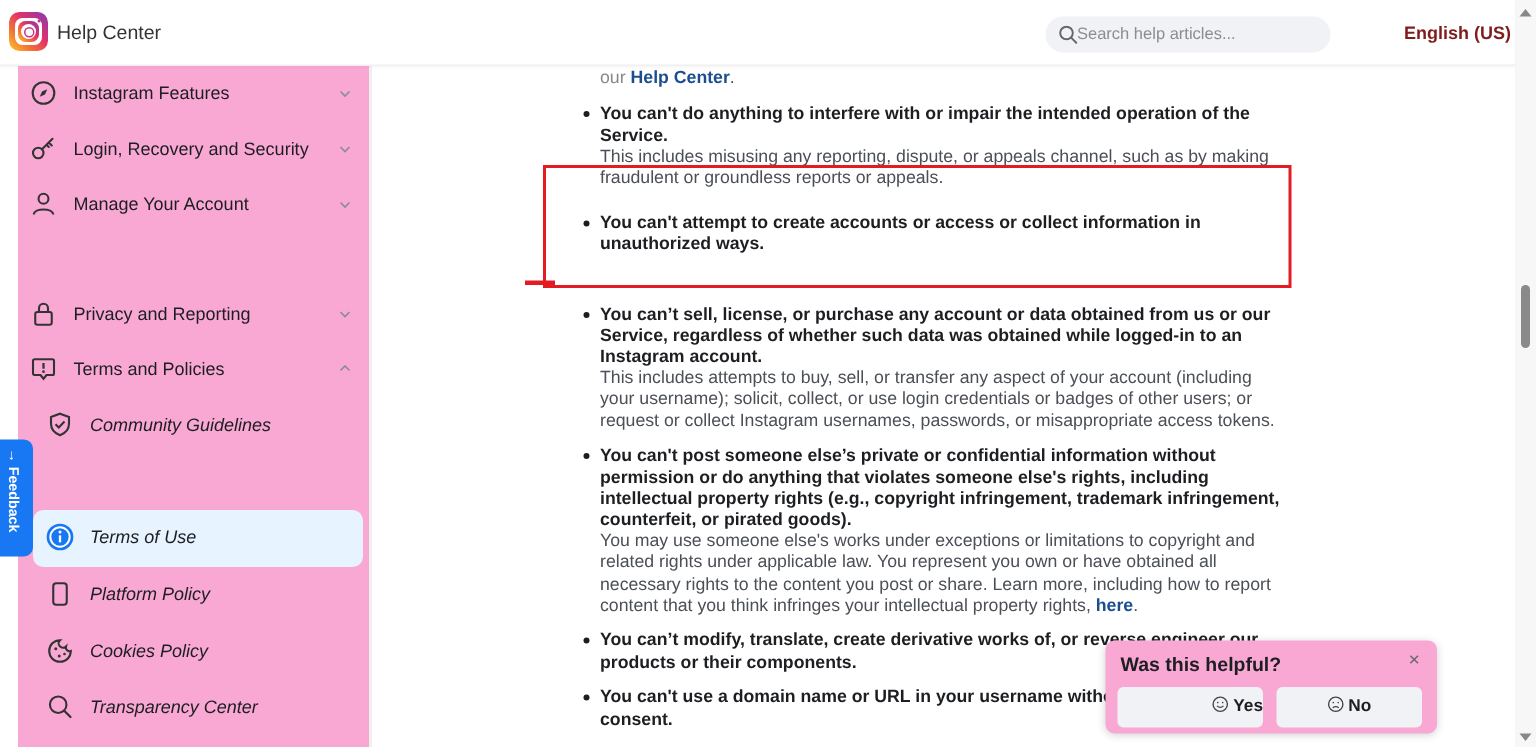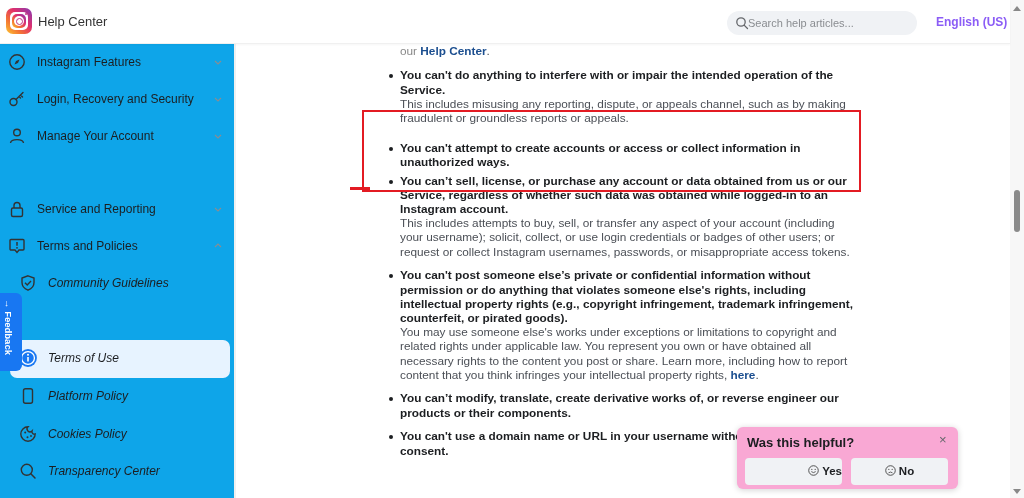--- a/index.html
+++ b/index.html
@@ -5,27 +5,27 @@
   * { box-sizing: border-box; margin: 0; padding: 0; }
   html, body { width: 1024px; height: 498px; overflow: hidden; background: #fff; font-family: "Liberation Sans", "DejaVu Sans", sans-serif; color: #1c1e21; }
   .topbar { position: absolute; left: 0; top: 0; width: 1010px; height: 44px; background: #fff; border-bottom: 1px solid #f0f0f0; box-shadow: 0 1px 2px rgba(0,0,0,0.04); z-index: 5; }
   .topbar .logo { position: absolute; left: 6px; top: 8px; width: 26px; height: 26px; border-radius: 7px; background: linear-gradient(45deg, #fdc830 0%, #f37335 30%, #e1306c 60%, #833ab4 100%); }
   .topbar .logo::before { content: ""; position: absolute; left: 4px; top: 4px; width: 18px; height: 18px; border-radius: 5px; background: #fff; }
   .topbar .logo .ring { position: absolute; left: 6px; top: 6px; width: 14px; height: 14px; border-radius: 5px; background: linear-gradient(45deg, #fdc830 0%, #f37335 30%, #e1306c 60%, #833ab4 100%); }
   .topbar .logo .ring::before { content: ""; position: absolute; left: 2px; top: 2px; width: 10px; height: 10px; border-radius: 50%; background: #fff; }
   .topbar .logo .ring::after { content: ""; position: absolute; left: 3.5px; top: 3.5px; width: 7px; height: 7px; border-radius: 50%; border: 1.6px solid #c13584; box-sizing: border-box; }
   .topbar .logo .dot { position: absolute; right: 5px; top: 4.5px; width: 2.5px; height: 2.5px; border-radius: 50%; background: #c13584; z-index: 2; }
   .topbar .title { position: absolute; left: 38px; top: 14px; font-size: 13px; color: #333; }
-  .search { position: absolute; left: 727px; top: 11px; width: 190px; height: 24px; background: #f0f2f5; border-radius: 12px; }
+  .search { position: absolute; left: 697px; top: 11px; width: 190px; height: 24px; background: #f0f2f5; border-radius: 12px; }
   .search .sicon { position: absolute; left: 8px; top: 5px; width: 14px; height: 14px; }
   .search input { position: absolute; left: 21px; top: 0; width: 160px; height: 24px; border: none; background: transparent; font-size: 11px; color: #65676b; outline: none; font-family: "Liberation Sans", sans-serif; }
   .search input::placeholder { color: #8a8d91; }
-  .lang { position: absolute; left: 936px; top: 15px; font-size: 12px; color: #8b5cf6; font-weight: bold; }
-
-  .sidebar { position: absolute; left: 0; top: 44px; width: 236px; height: 454px; background: #0ea5e9; border-right: 2px solid #f0f0f0; }
+  .lang { position: absolute; left: 936px; top: 15px; font-size: 12px; color: #7f1d1d; font-weight: bold; }
+
+  .sidebar { position: absolute; left: 12px; top: 44px; width: 236px; height: 454px; background: #f9a8d4; border-right: 2px solid #f0f0f0; }
   .navitem { position: absolute; left: 0; width: 236px; height: 36px; display: flex; align-items: center; }
   .navitem .ic { position: absolute; left: 8px; width: 18px; height: 18px; }
   .navitem .lbl { position: absolute; left: 37px; font-size: 12px; color: #1c1e21; }
   .navitem .chev { position: absolute; left: 213px; width: 10px; height: 10px; }
   .subitem .ic { left: 19px; }
   .subitem .lbl { left: 48px; font-style: italic; }
   .subitem.active .hl { position: absolute; left: 10px; top: 0; width: 220px; height: 38px; background: #e7f3ff; border-radius: 7px; }
 
   .feedback { position: absolute; left: 0; top: 293px; width: 22px; height: 78px; background: #1877f2; border-radius: 0 6px 6px 0; z-index: 6; }
   .feedback span { position: absolute; left: 3px; top: 6px; writing-mode: vertical-rl; font-size: 9.5px; color: #fff; font-weight: bold; }
@@ -104,21 +104,21 @@
     <span class="lbl">Login, Recovery and Security</span>
     <svg class="chev" viewBox="0 0 10 10">
         <path d="M2 4 L5 7 L8 4" fill="none" stroke="#8a8d91" stroke-width="1.1"></path>
       </svg>
   </div>
   <div class="navitem" style="top:147px">
     <svg class="ic" viewBox="0 0 18 18">
         <rect x="3.5" y="8" width="11" height="8.5" rx="1.5" fill="none" stroke="#333" stroke-width="1.4"></rect>
         <path d="M6 8 V5.5 A3 3 0 0 1 12 5.5 V8" fill="none" stroke="#333" stroke-width="1.4"></path>
       </svg>
-    <span class="lbl">Service and Reporting</span>
+    <span class="lbl">Privacy and Reporting</span>
     <svg class="chev" viewBox="0 0 10 10">
         <path d="M2 4 L5 7 L8 4" fill="none" stroke="#8a8d91" stroke-width="1.1"></path>
       </svg>
   </div>
   <div class="navitem" style="top:184px">
     <svg class="ic" viewBox="0 0 18 18">
         <path d="M3 2.5 H15 A1 1 0 0 1 16 3.5 V12 A1 1 0 0 1 15 13 H11 L9 15.5 L7 13 H3 A1 1 0 0 1 2 12 V3.5 A1 1 0 0 1 3 2.5 Z" fill="none" stroke="#333" stroke-width="1.4"></path>
         <line x1="9" y1="5" x2="9" y2="8.8" stroke="#333" stroke-width="1.5"></line>
         <circle cx="9" cy="10.8" r="0.9" fill="#333"></circle>
       </svg>
@@ -177,21 +177,21 @@
   <div class="content">
     <p class="n" style="padding-left:30px;margin-bottom:10px">
       <span class="faded">require you to use our branded content tool. Learn how to report conduct or content in our</span>
       <a>Help Center</a><span>.</span>
     </p>
     <ul>
       <li>
         <span class="b">You can't do anything to interfere with or impair the intended operation of the Service.</span><br>
         <span class="n">This includes misusing any reporting, dispute, or appeals channel, such as by making fraudulent or groundless reports or appeals.</span>
       </li>
-      <li style="margin-top:16px;margin-bottom:4px">
+      <li style="margin-top:16px;margin-bottom:32px">
         <span class="b">You can't attempt to create accounts or access or collect information in unauthorized ways.</span><br>
       </li>
       <li>
         <span class="b">You can’t sell, license, or purchase any account or data obtained from us or our Service, regardless of whether such data was obtained while logged-in to an Instagram account.</span><br>
         <span class="n">This includes attempts to buy, sell, or transfer any aspect of your account (including your username); solicit, collect, or use login credentials or badges of other users; or request or collect Instagram usernames, passwords, or misappropriate access tokens.</span>
       </li>
       <li>
         <span class="b">You can't post someone else’s private or confidential information without permission or do anything that violates someone else's rights, including intellectual property rights (e.g., copyright infringement, trademark infringement, counterfeit, or pirated goods).</span><br>
         <span class="n">You may use someone else's works under exceptions or limitations to copyright and related rights under applicable law. You represent you own or have obtained all necessary rights to the content you post or share. Learn more, including how to report content that you think infringes your intellectual property rights,</span>
         <a>here</a><span class="n">.</span>

